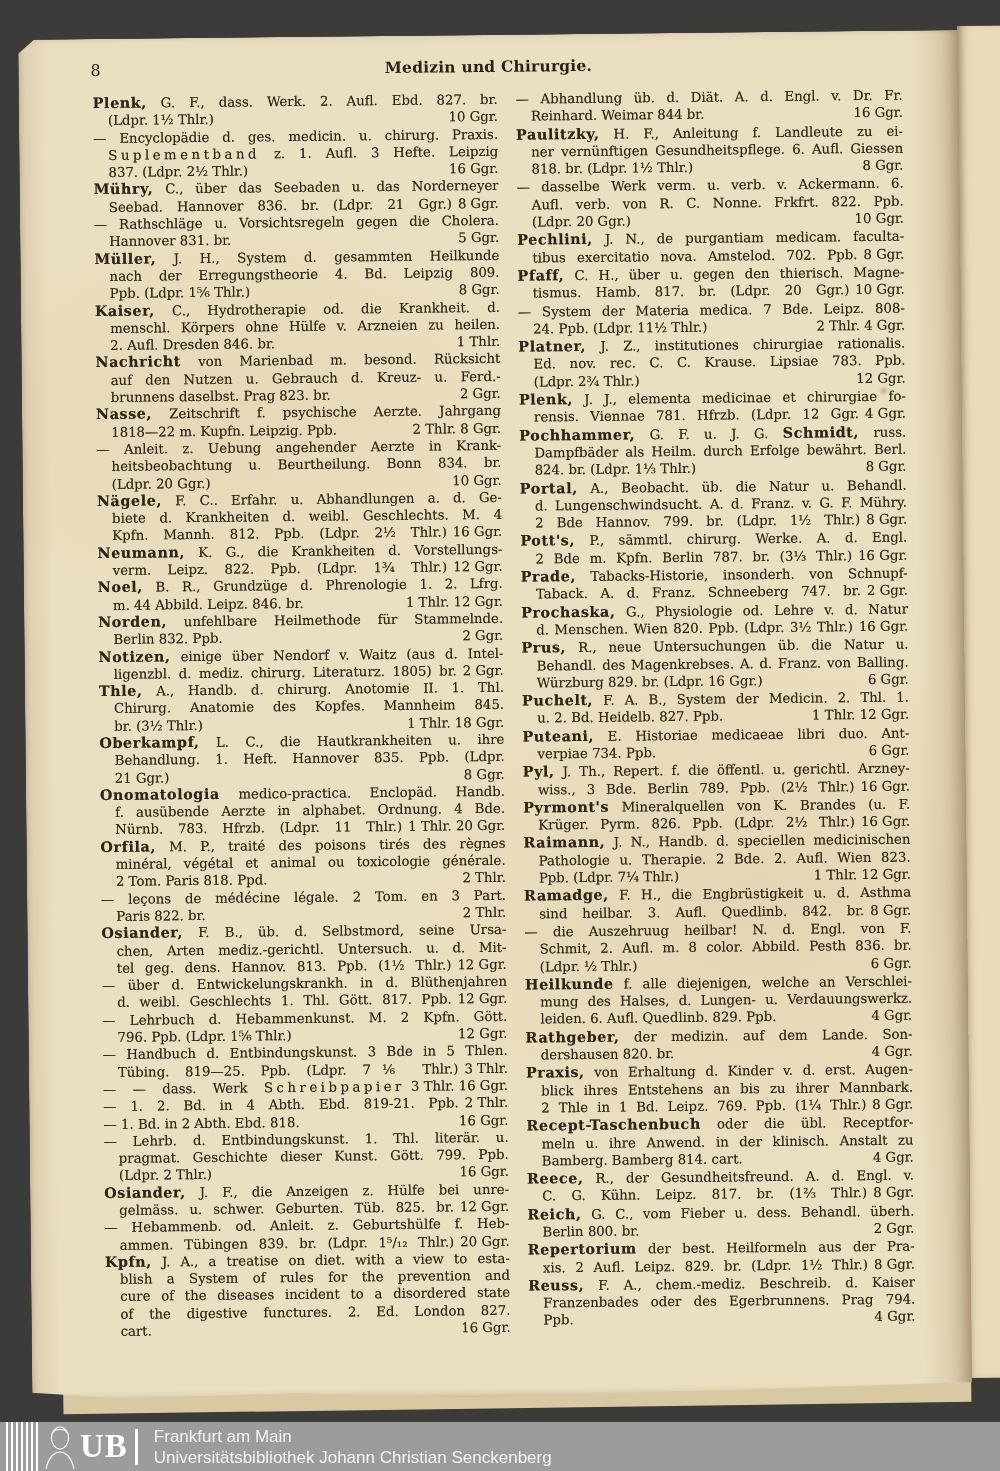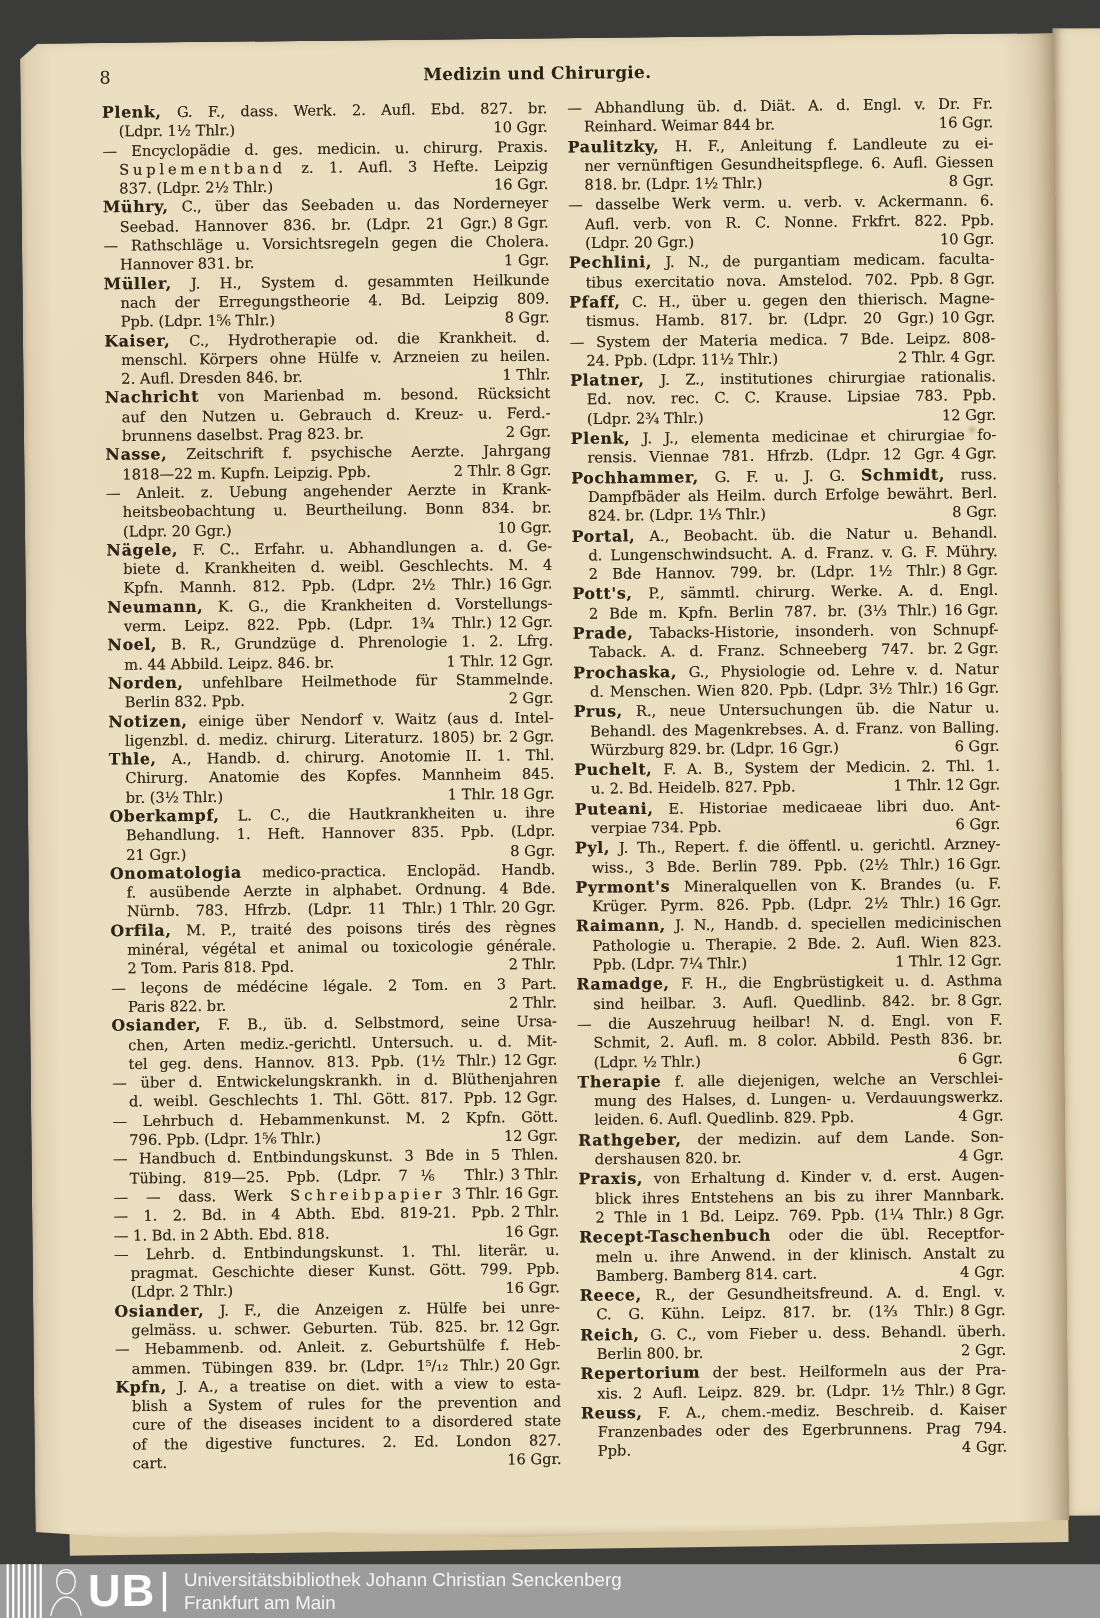--- a/index.html
+++ b/index.html
@@ -49,21 +49,21 @@
   .hw{font-weight:700;letter-spacing:.6px;font-size:14.3px;}
   .sp{letter-spacing:3.5px;}
   .price{white-space:nowrap;padding-left:6px;}
 
   
   .footer{position:absolute;left:0;top:1422px;width:1000px;height:49px;background:#9c9c9c;
     display:flex;align-items:center;z-index:5;}
   .stripes{display:flex;gap:3px;height:49px;margin-left:6px;}
   .stripes i{width:2px;height:100%;background:#fff;display:block;}
   .portrait{margin-left:5px;display:flex;align-items:center;}
-  .ubmark{font-family:Liberation Sans, sans-serif;font-weight:700;font-size:41px;
+  .ubmark{font-family:Liberation Serif, serif;font-weight:700;font-size:33px;
     color:#fff;margin-left:3px;letter-spacing:1px;line-height:49px;}
   .ubbar{width:3px;height:36px;background:#fff;margin-left:7px;}
   .footer-text{margin-left:16px;font-family:"Liberation Sans", sans-serif;
     color:#f4f4f4;font-size:17px;line-height:21px;}
 </style>
 </head>
 <body>
 
 <div class="stage">
 
@@ -106,21 +106,21 @@
               <span class="t fill"><span>Seebad. Hannover 836. br. (Ldpr. 21 Ggr.)</span></span>
               <span class="price">8 Ggr.</span>
             </div>
           </div>
           <div class="entry">
             <div class="line first">
               <span class="t fill"><span>— Rathschläge u. Vorsichtsregeln gegen die Cholera.</span></span>
             </div>
             <div class="line">
               <span class="t"><span>Hannover 831. br.</span></span>
-              <span class="price">1 Ggr.</span>
+              <span class="price">5 Ggr.</span>
             </div>
           </div>
           <div class="entry">
             <div class="line first">
               <span class="t fill"><span class="hw">Müller,</span><span> J. H., System d. gesammten Heilkunde</span></span>
             </div>
             <div class="line">
               <span class="t fill"><span>nach der Erregungstheorie 4. Bd. Leipzig 809.</span></span>
             </div>
             <div class="line">
@@ -593,21 +593,21 @@
             <div class="line">
               <span class="t fill"><span>Schmit, 2. Aufl. m. 8 color. Abbild. Pesth 836. br.</span></span>
             </div>
             <div class="line">
               <span class="t"><span>(Ldpr. ½ Thlr.)</span></span>
               <span class="price">6 Ggr.</span>
             </div>
           </div>
           <div class="entry">
             <div class="line first">
-              <span class="t fill"><span class="hw">Therapie</span><span> f. alle diejenigen, welche an Verschlei-</span></span>
+              <span class="t fill"><span class="hw">Heilkunde</span><span> f. alle diejenigen, welche an Verschlei-</span></span>
             </div>
             <div class="line">
               <span class="t fill"><span>mung des Halses, d. Lungen- u. Verdauungswerkz.</span></span>
             </div>
             <div class="line">
               <span class="t"><span>leiden. 6. Aufl. Quedlinb. 829. Ppb.</span></span>
               <span class="price">4 Ggr.</span>
             </div>
           </div>
           <div class="entry">
@@ -701,18 +701,18 @@
         <g fill="none" stroke="#ffffff" stroke-width="1.1">
           <ellipse cx="17" cy="14" rx="8.5" ry="11"></ellipse>
           <path d="M3 45 C6 31 13 28 17 28 C21 28 28 31 31 45"></path>
           <path d="M9 10 C11 4 23 4 25 10"></path>
         </g>
       </svg>
     </span>
     <span class="ubmark">UB</span>
     <span class="ubbar"></span>
     <div class="footer-text">
+      <div>Frankfurt am Main</div>
       <div>Universitätsbibliothek Johann Christian Senckenberg</div>
-      <div>Frankfurt am Main</div>
     </div>
   </div>
 
 </div>
 
 </body></html>

